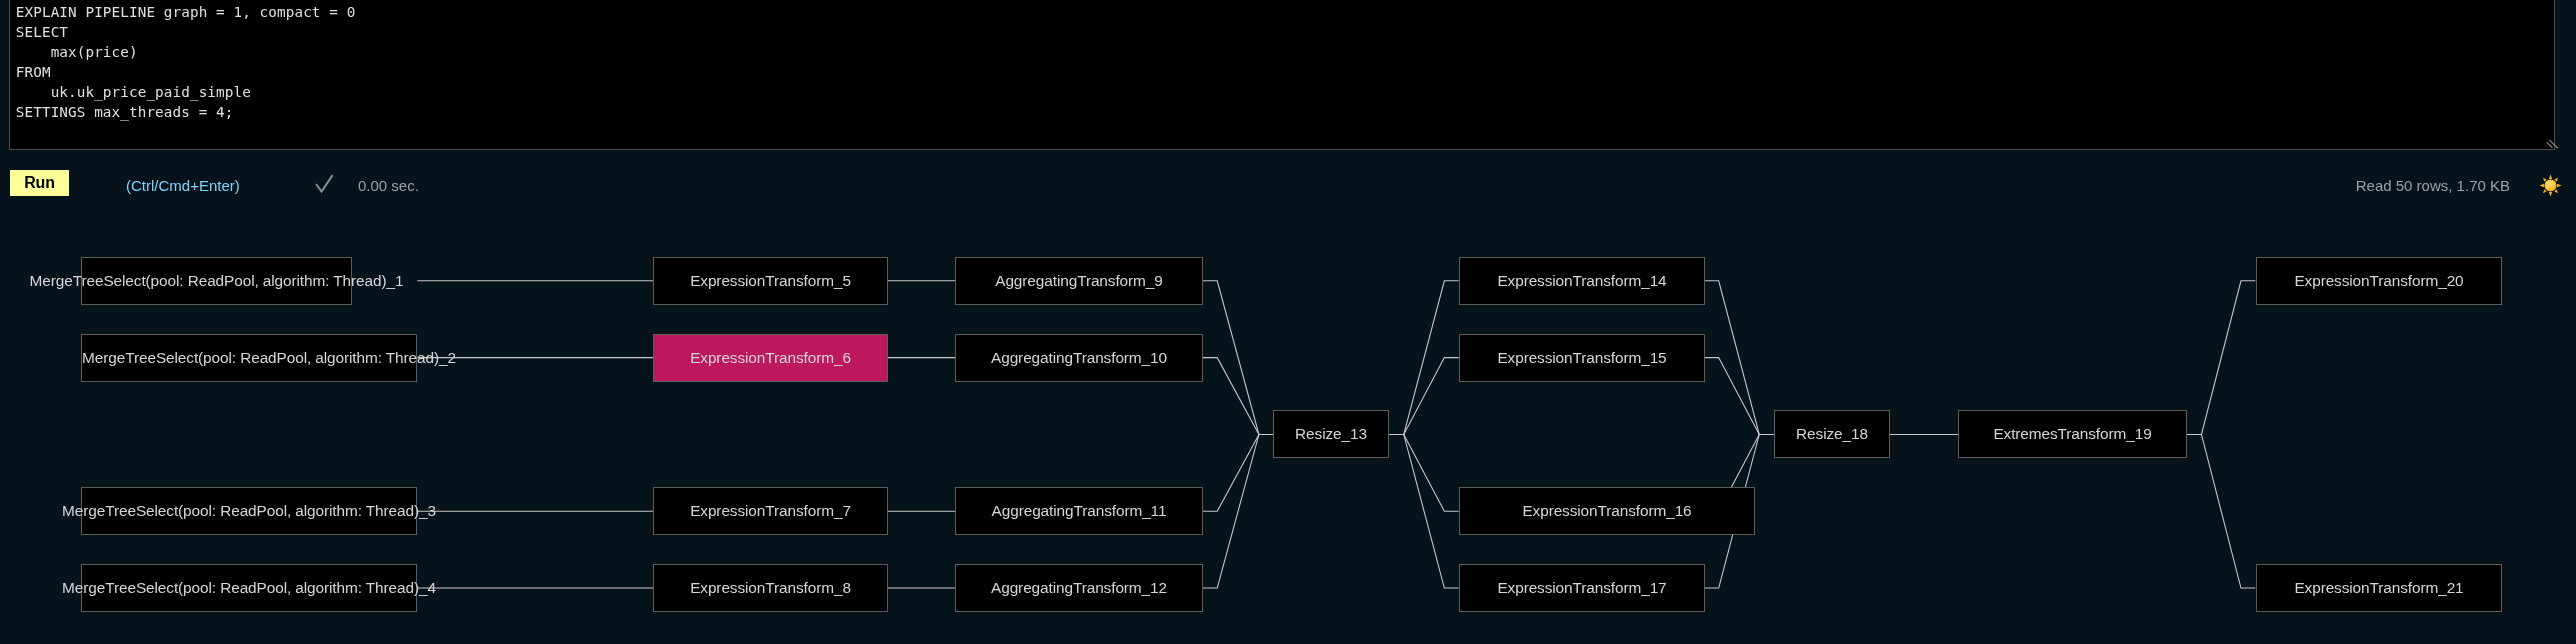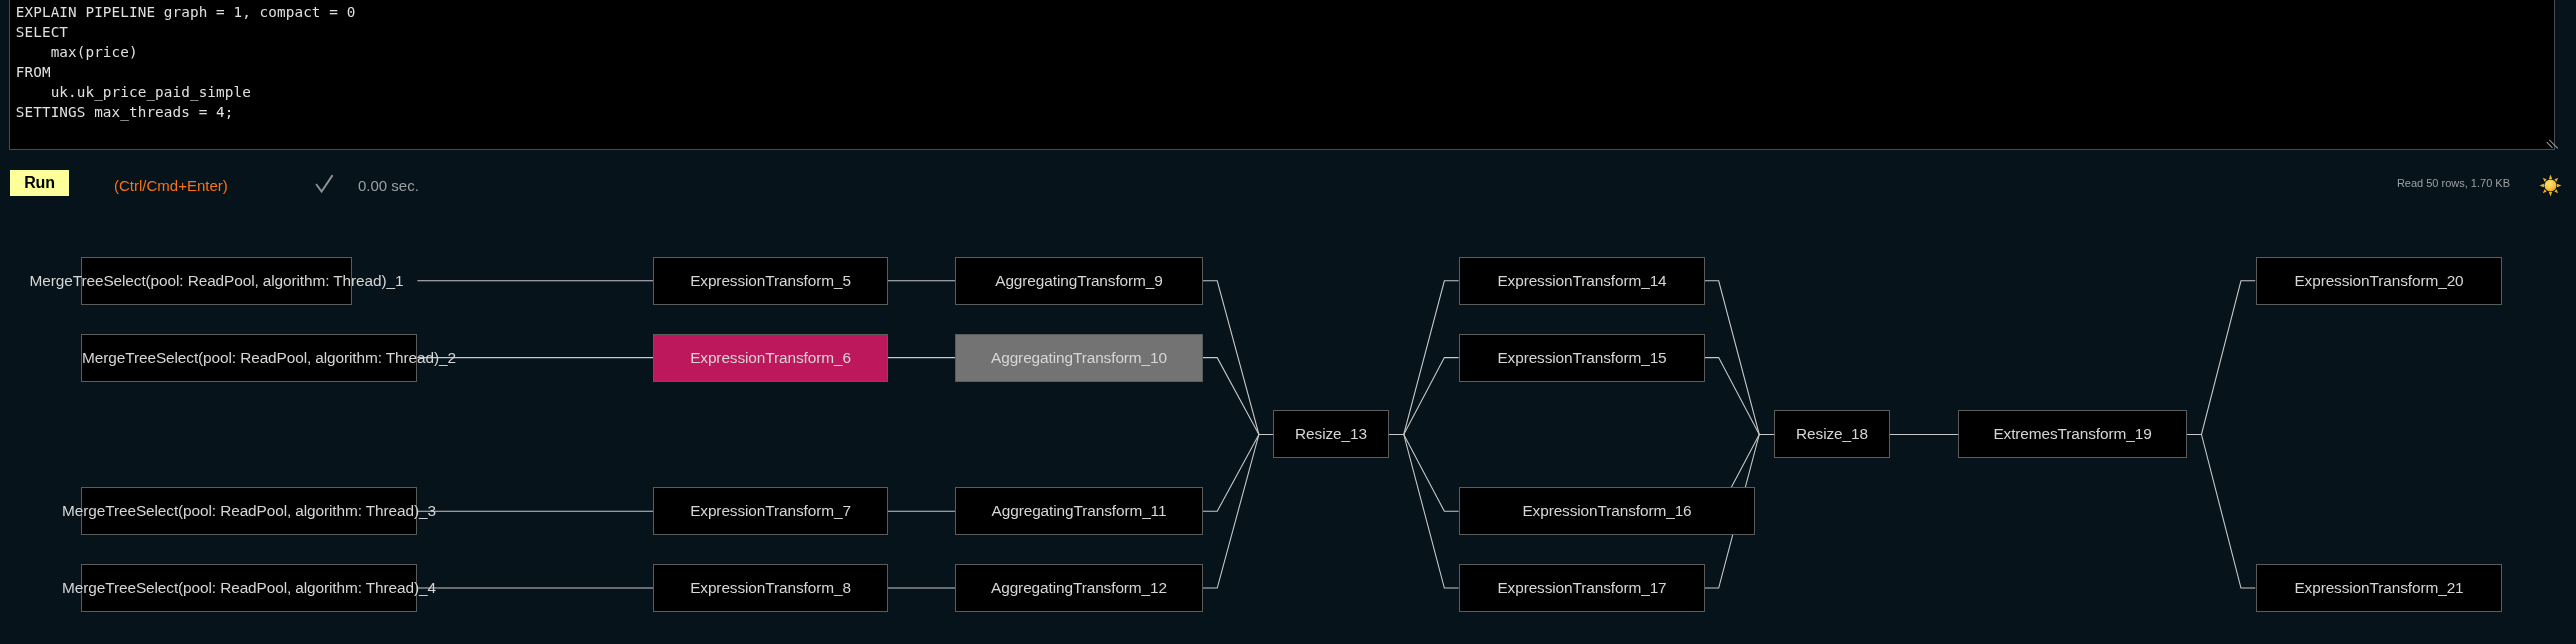--- a/index.html
+++ b/index.html
@@ -81,24 +81,24 @@
     font-size: 16px;
     font-weight: bold;
     line-height: 26px;
     text-align: center;
     padding: 0;
     cursor: pointer;
     letter-spacing: -0.2px;
   }
   #shortcut-hint {
     position: absolute;
-    left: 114px;
+    left: 126px;
     top: 16.5px;
     font-size: 15px;
-    color: #f97316;
+    color: #7dd3fc;
     white-space: nowrap;
   }
   #check-icon {
     position: absolute;
     left: 315px;
     top: 14.3px;
     width: 18.7px;
     height: 21px;
   }
   #elapsed-time {
@@ -106,21 +106,21 @@
     left: 358px;
     top: 16.5px;
     font-size: 15px;
     color: #9aa0a3;
     white-space: nowrap;
   }
   #read-stats {
     position: absolute;
     right: 66px;
     top: 16.5px;
-    font-size: 11px;
+    font-size: 15px;
     color: #9aa0a3;
     white-space: nowrap;
   }
   #theme-toggle {
     position: absolute;
     right: 14.3px;
     top: 14.3px;
     width: 23px;
     height: 23px;
     cursor: pointer;
@@ -235,21 +235,21 @@
     </svg>
 <div class="gnode" style="left: 81px; top: 53px; width: 271px; height: 48px; background: rgb(0, 0, 0); border-color: rgb(92, 92, 88);">MergeTreeSelect(pool: ReadPool, algorithm: Thread)_1</div>
     <div class="gnode" style="left: 81px; top: 130px; width: 336px; height: 48px; background: rgb(0, 0, 0); border-color: rgb(92, 92, 88); padding-left: 40px;">MergeTreeSelect(pool: ReadPool, algorithm: Thread)_2</div>
     <div class="gnode" style="left: 81px; top: 283px; width: 336px; height: 48px; background: rgb(0, 0, 0); border-color: rgb(92, 92, 88);">MergeTreeSelect(pool: ReadPool, algorithm: Thread)_3</div>
     <div class="gnode" style="left: 81px; top: 360px; width: 336px; height: 48px; background: rgb(0, 0, 0); border-color: rgb(92, 92, 88);">MergeTreeSelect(pool: ReadPool, algorithm: Thread)_4</div>
     <div class="gnode" style="left: 653px; top: 53px; width: 235px; height: 48px; background: rgb(0, 0, 0); border-color: rgb(92, 92, 88);">ExpressionTransform_5</div>
     <div class="gnode" style="left: 653px; top: 130px; width: 235px; height: 48px; background: #be185d; border-color: rgb(92, 92, 88);">ExpressionTransform_6</div>
     <div class="gnode" style="left: 653px; top: 283px; width: 235px; height: 48px; background: rgb(0, 0, 0); border-color: rgb(92, 92, 88);">ExpressionTransform_7</div>
     <div class="gnode" style="left: 653px; top: 360px; width: 235px; height: 48px; background: rgb(0, 0, 0); border-color: rgb(92, 92, 88);">ExpressionTransform_8</div>
     <div class="gnode" style="left: 955px; top: 53px; width: 248px; height: 48px; background: rgb(0, 0, 0); border-color: rgb(92, 92, 88);">AggregatingTransform_9</div>
-    <div class="gnode" style="left: 955px; top: 130px; width: 248px; height: 48px; background: #737373; border-color: rgb(92, 92, 88);">AggregatingTransform_10</div>
+    <div class="gnode" style="left: 955px; top: 130px; width: 248px; height: 48px; background: #000000; border-color: rgb(92, 92, 88);">AggregatingTransform_10</div>
     <div class="gnode" style="left: 955px; top: 283px; width: 248px; height: 48px; background: rgb(0, 0, 0); border-color: rgb(92, 92, 88);">AggregatingTransform_11</div>
     <div class="gnode" style="left: 955px; top: 360px; width: 248px; height: 48px; background: rgb(0, 0, 0); border-color: rgb(92, 92, 88);">AggregatingTransform_12</div>
     <div class="gnode" style="left: 1273px; top: 206px; width: 116px; height: 48px; background: rgb(0, 0, 0); border-color: rgb(92, 92, 88);">Resize_13</div>
     <div class="gnode" style="left: 1459px; top: 53px; width: 246px; height: 48px; background: rgb(0, 0, 0); border-color: rgb(92, 92, 88);">ExpressionTransform_14</div>
     <div class="gnode" style="left: 1459px; top: 130px; width: 246px; height: 48px; background: rgb(0, 0, 0); border-color: rgb(92, 92, 88);">ExpressionTransform_15</div>
     <div class="gnode" style="left: 1459px; top: 283px; width: 296px; height: 48px; background: rgb(0, 0, 0); border-color: rgb(92, 92, 88);">ExpressionTransform_16</div>
     <div class="gnode" style="left: 1459px; top: 360px; width: 246px; height: 48px; background: rgb(0, 0, 0); border-color: rgb(92, 92, 88);">ExpressionTransform_17</div>
     <div class="gnode" style="left: 1774px; top: 206px; width: 116px; height: 48px; background: rgb(0, 0, 0); border-color: rgb(92, 92, 88);">Resize_18</div>
     <div class="gnode" style="left: 1958px; top: 206px; width: 229px; height: 48px; background: rgb(0, 0, 0); border-color: rgb(92, 92, 88);">ExtremesTransform_19</div>
     <div class="gnode" style="left: 2256px; top: 53px; width: 246px; height: 48px; background: rgb(0, 0, 0); border-color: rgb(92, 92, 88);">ExpressionTransform_20</div>

